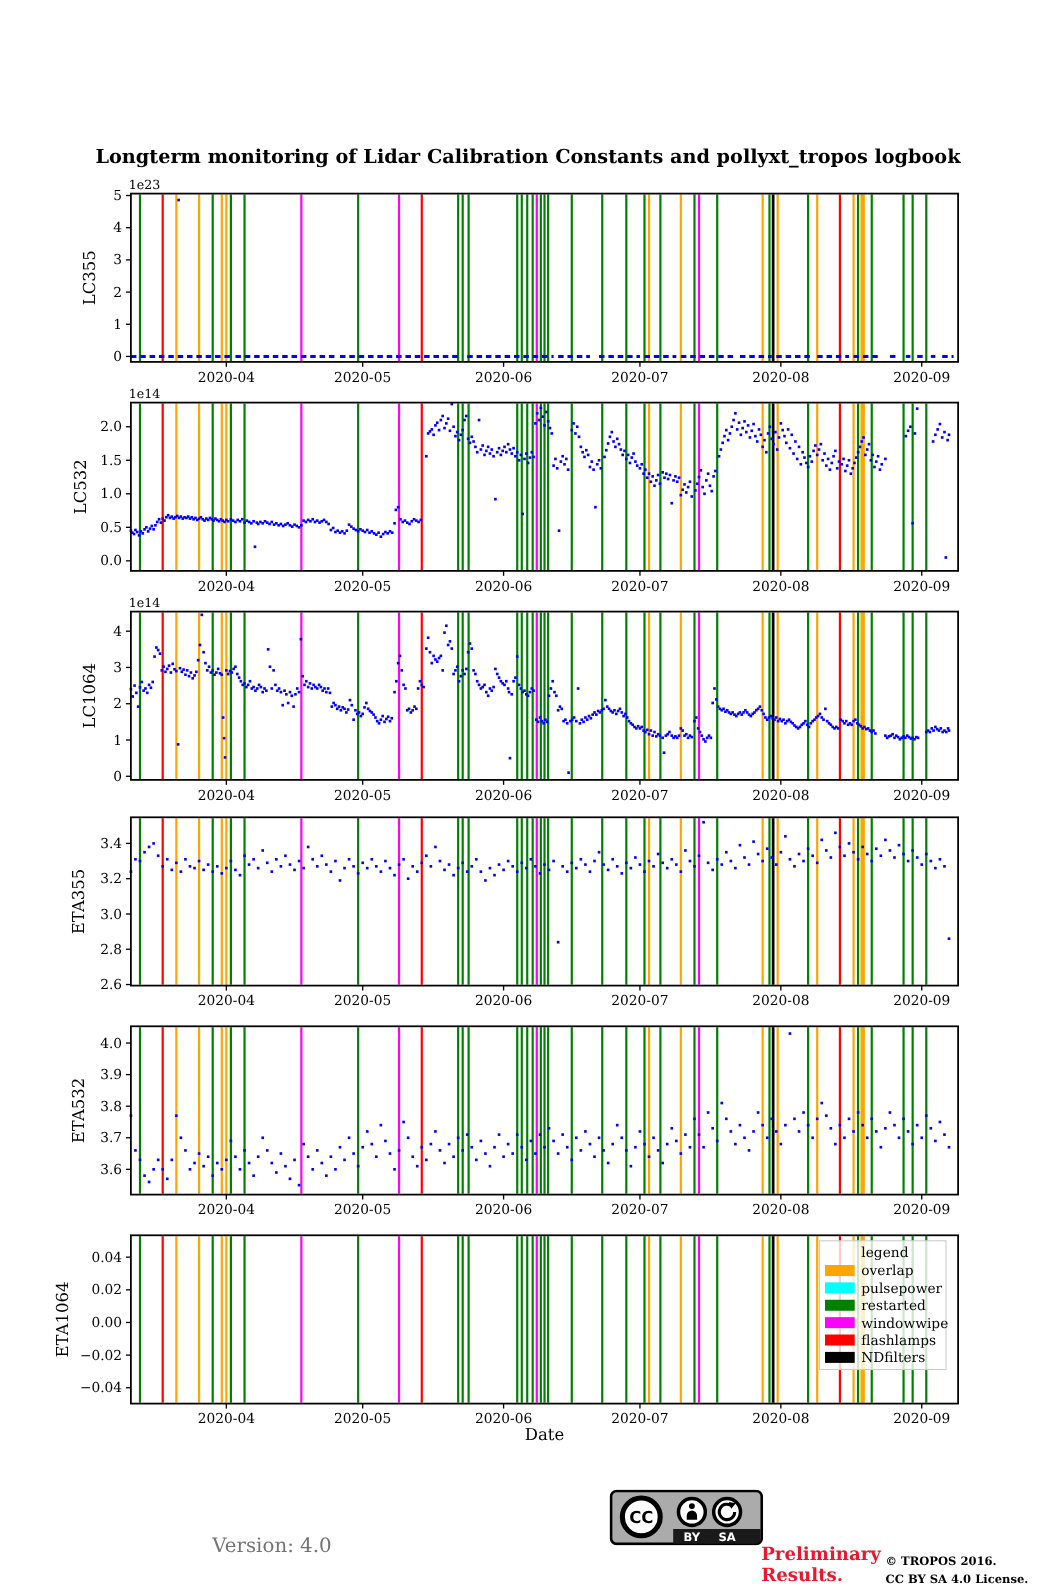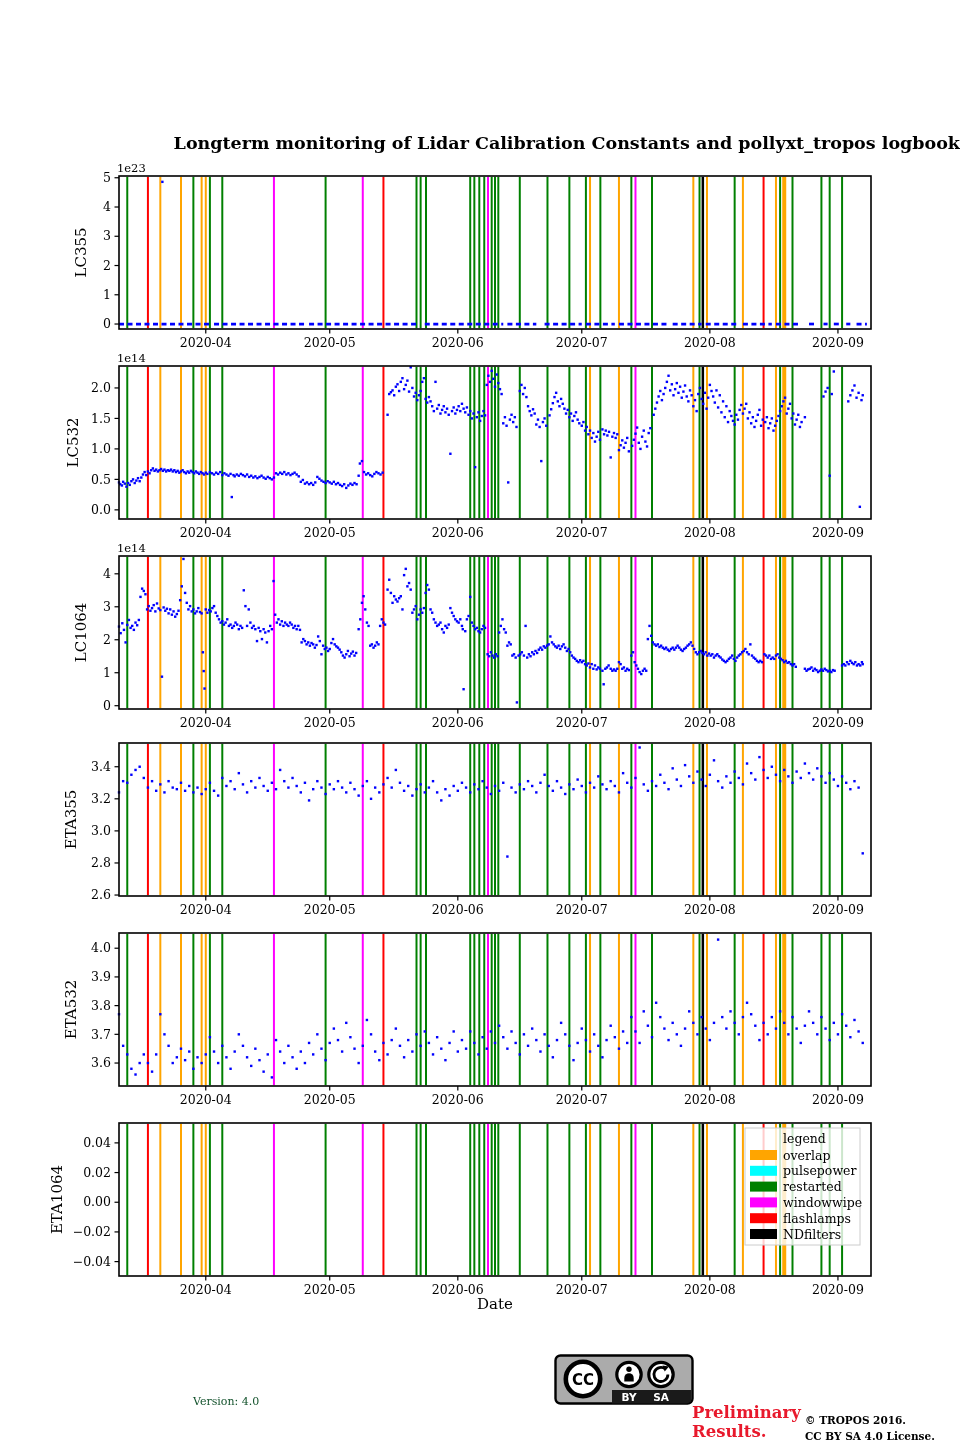--- a/index.html
+++ b/index.html
@@ -1,26 +1,26 @@
 <!DOCTYPE html>
 <html><head>
 <meta charset="utf-8">
 <style>
   html,body{margin:0;padding:0;background:#ffffff;}
   #page{position:relative;width:960px;height:1440px;background:#fff;overflow:hidden;
         font-family:"DejaVu Serif", serif;}
-  #fig-title{position:absolute;left:0;top:133px;width:960px;text-align:right;
+  #fig-title{position:absolute;left:0;top:133px;width:960px;text-align:center;
         font-size:17.5px;font-weight:bold;color:#000;}
   #chart-svg{position:absolute;left:0;top:0;}
   .tick{font:12.5px "DejaVu Serif", serif;fill:#000;}
   .offset{font:11.5px "DejaVu Serif", serif;fill:#000;}
   .ylabel{font:15px "DejaVu Serif", serif;fill:#000;}
   .xlabel{font:15px "DejaVu Serif", serif;fill:#000;}
   .legend-label{font:12.5px "DejaVu Serif", serif;fill:#000;}
-  #footer-version{position:absolute;left:193px;top:1395px;font-size:11px;color:#14532d;}
+  #footer-version{position:absolute;left:193px;top:1395px;font-size:18px;color:#737373;}
   #cc-badge{position:absolute;left:554px;top:1354px;}
   #preliminary{position:absolute;left:692px;top:1403px;color:#e8192c;font-weight:bold;
         font-size:16.5px;line-height:1.18;}
   #tropos-note{position:absolute;left:805px;top:1413px;color:#000;font-weight:bold;
         font-size:10.5px;line-height:1.5;}
 </style>
 </head>
 <body>
 
 <div id="page">

